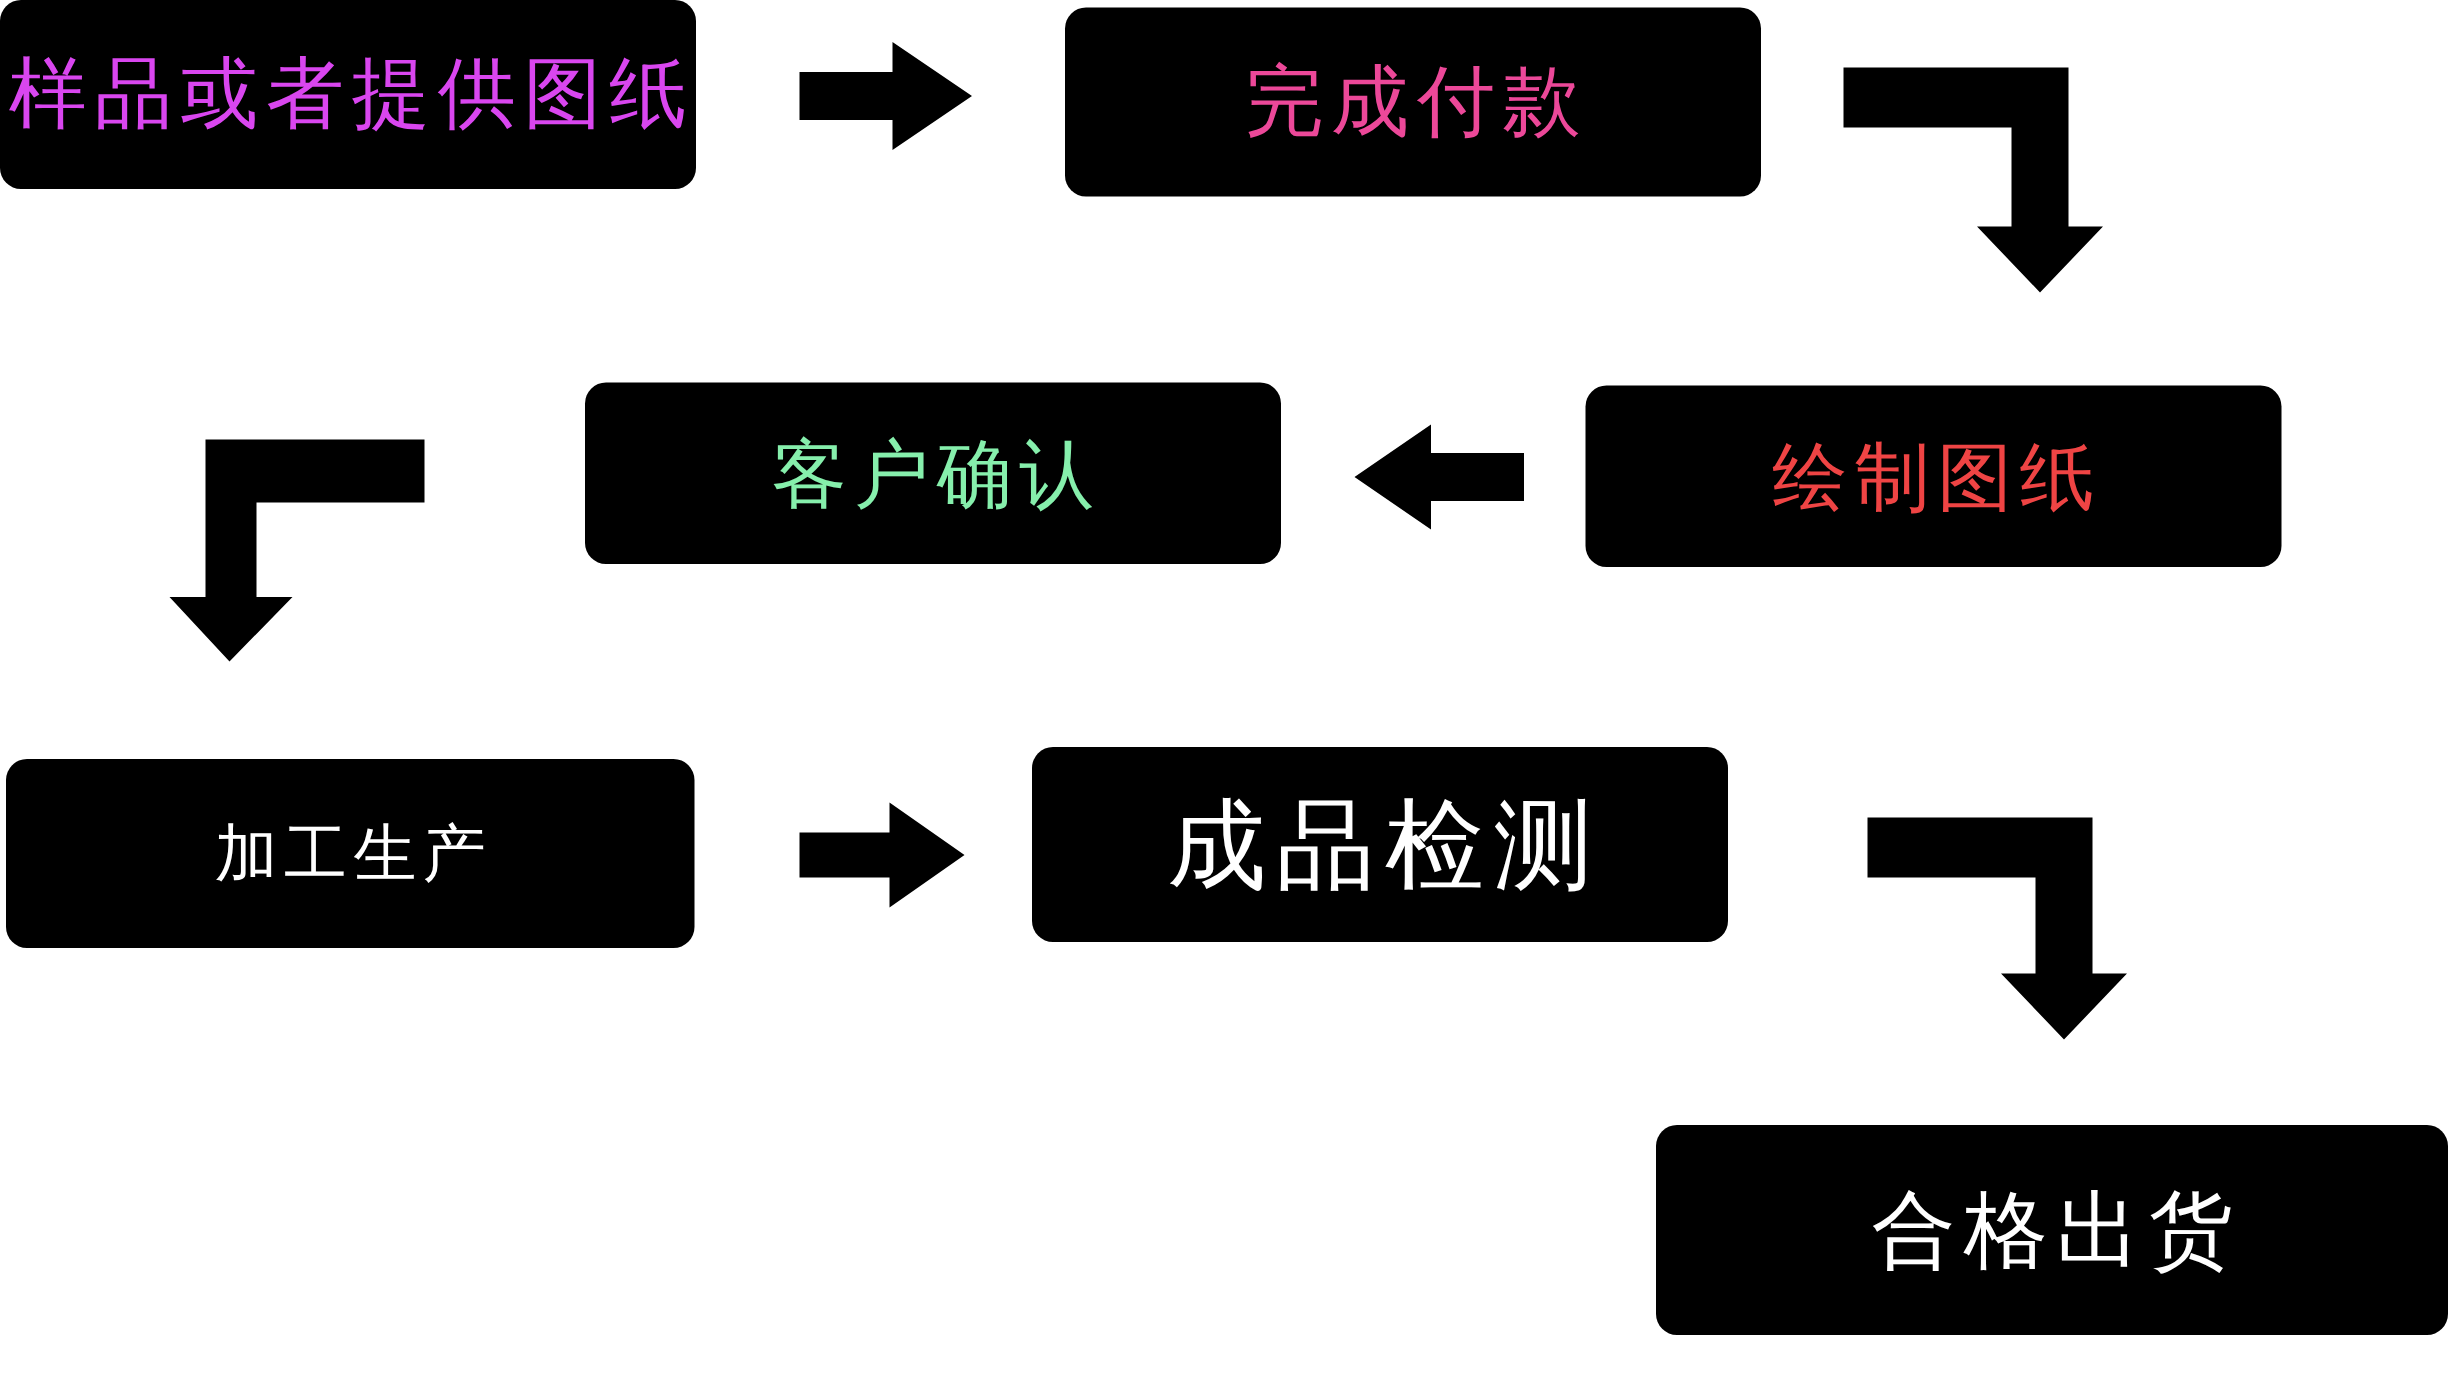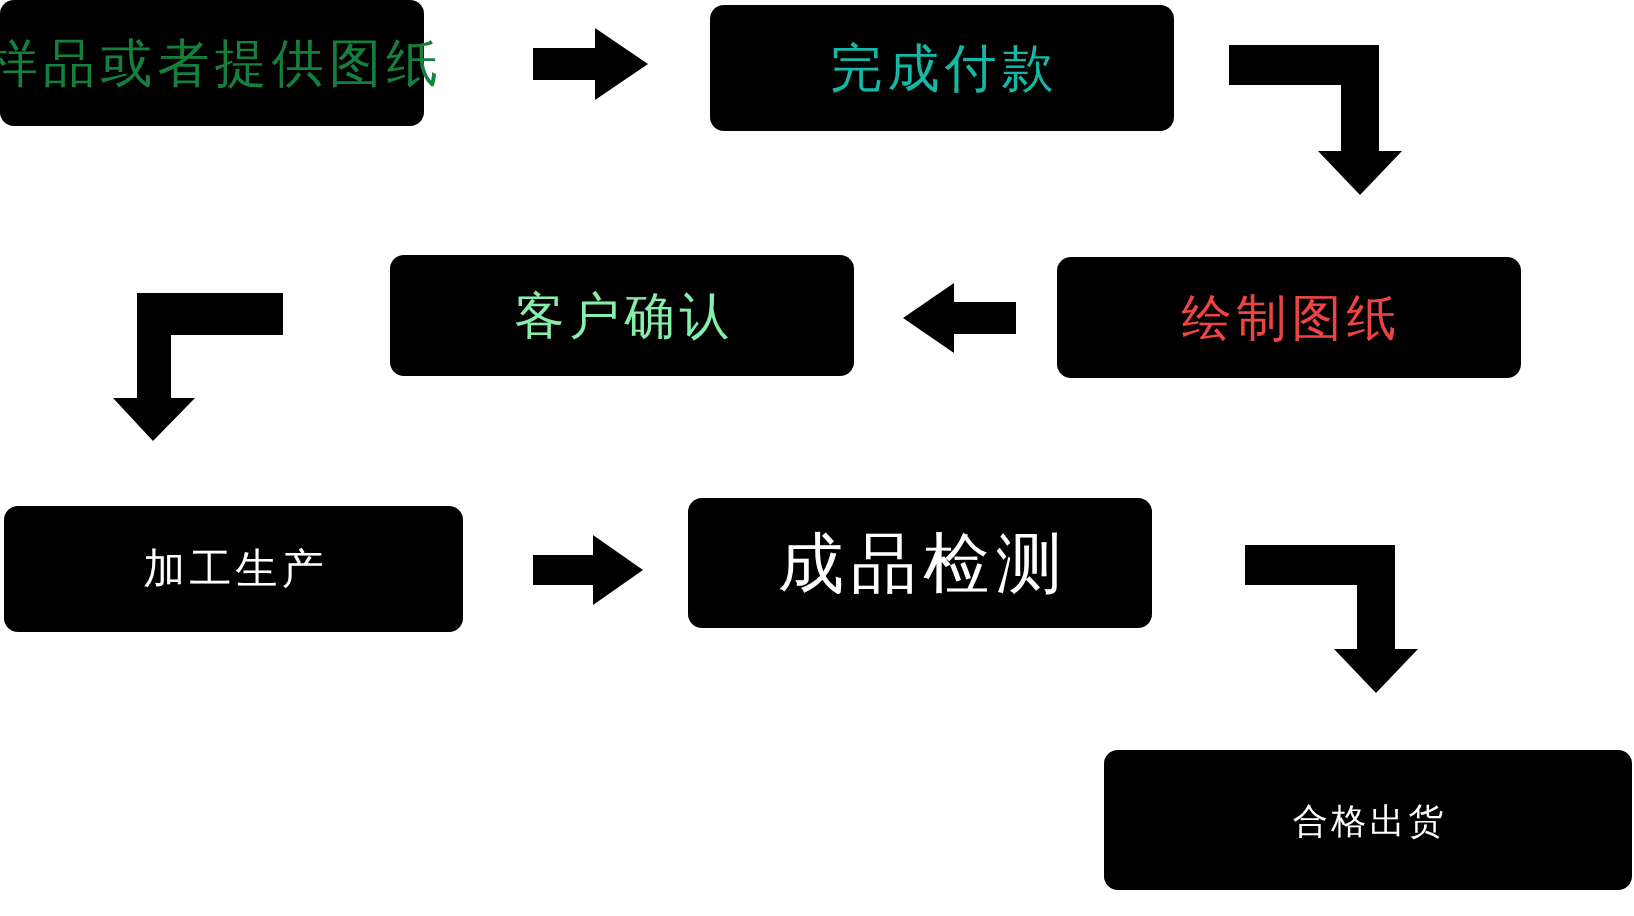--- a/index.html
+++ b/index.html
@@ -39,45 +39,45 @@
   .arrow svg {
     display: block;
     overflow: visible;
   }
 </style>
 </head>
 <body>
 
 <div id="canvas" style="background: rgb(255, 255, 255);">
 
-  <div class="node" id="node-0" style="left: 0px; top: 0px; width: 424px; height: 126px; font-size: 52px; background: rgb(0, 0, 0); color: #15803d;">
+  <div class="node" id="node-0" style="left: 0px; top: 0px; width: 464px; height: 126px; font-size: 52px; background: rgb(0, 0, 0); color: #d946ef;">
     <span class="node-label">样品或者提供图纸</span>
   </div>
 
-  <div class="node" id="node-1" style="left: 710px; top: 5px; width: 464px; height: 126px; font-size: 52px; background: rgb(0, 0, 0); color: #14b8a6;">
+  <div class="node" id="node-1" style="left: 710px; top: 5px; width: 464px; height: 126px; font-size: 52px; background: rgb(0, 0, 0); color: #ec4899;">
     <span class="node-label">完成付款</span>
   </div>
 
   <div class="node" id="node-2" style="left: 390px; top: 255px; width: 464px; height: 121px; font-size: 50px; background: rgb(0, 0, 0); color: #86efac;">
     <span class="node-label">客户确认</span>
   </div>
 
   <div class="node" id="node-3" style="left: 1057px; top: 257px; width: 464px; height: 121px; font-size: 50px; background: rgb(0, 0, 0); color: #ef4444;">
     <span class="node-label">绘制图纸</span>
   </div>
 
   <div class="node" id="node-4" style="left: 4px; top: 506px; width: 459px; height: 126px; font-size: 42px; background: rgb(0, 0, 0); color: rgb(255, 255, 255);">
     <span class="node-label">加工生产</span>
   </div>
 
   <div class="node" id="node-5" style="left: 688px; top: 498px; width: 464px; height: 130px; font-size: 66px; background: rgb(0, 0, 0); color: rgb(255, 255, 255);">
     <span class="node-label">成品检测</span>
   </div>
 
-  <div class="node" id="node-6" style="left: 1104px; top: 750px; width: 528px; height: 140px; font-size: 35px; background: rgb(0, 0, 0); color: rgb(255, 255, 255); text-align: right;">
+  <div class="node" id="node-6" style="left: 1104px; top: 750px; width: 528px; height: 140px; font-size: 56px; background: rgb(0, 0, 0); color: rgb(255, 255, 255); text-align: right;">
     <span class="node-label">合格出货</span>
   </div>
 
   <div class="arrow" id="conn-0" style="left: 533px; top: 28px; width: 115px; height: 72px;">
     <svg viewBox="0 0 115 72" width="115" height="72" preserveAspectRatio="none">
       <polygon points="0,20 62,20 62,0 115,36 62,72 62,52 0,52" fill="#000000"></polygon>
     </svg>
   </div>
 
   <div class="arrow" id="conn-1" style="left: 1229px; top: 45px; width: 150px; height: 150px;">

